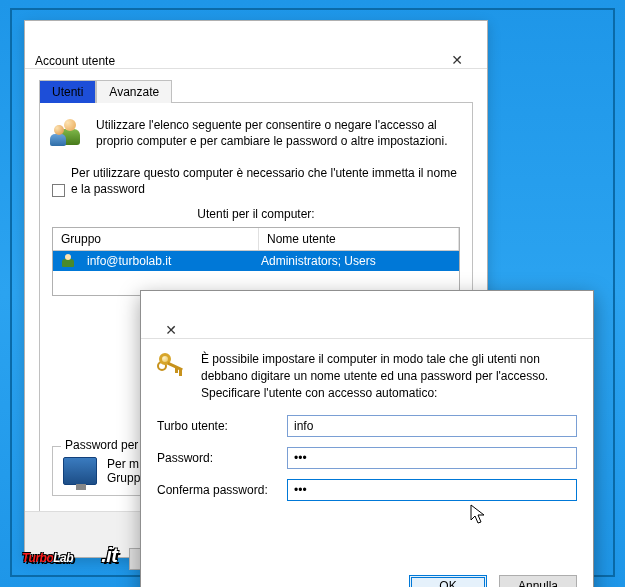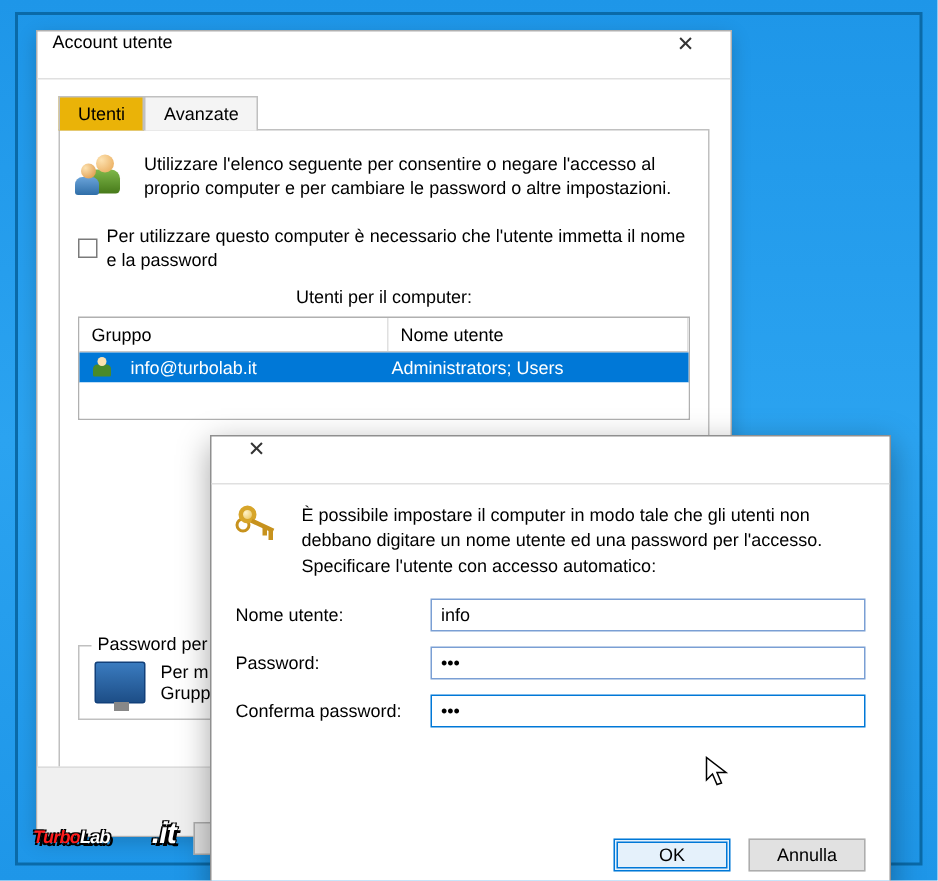--- a/index.html
+++ b/index.html
@@ -1,39 +1,39 @@
 <!DOCTYPE html>
 <html><head>
 <meta charset="utf-8">
 <style>
 * { box-sizing: border-box; margin: 0; padding: 0; font-family: "Segoe UI", Tahoma, sans-serif; font-size: 12px; }
 body { width: 625px; height: 587px; background: linear-gradient(180deg, #1e96e8 0%, #2ba3f0 50%, #1e96e8 100%); position: relative; overflow: hidden; }
 .outer-frame { position: absolute; top: 8px; left: 10px; right: 10px; bottom: 10px; border: 2px solid #0a6aa8; pointer-events: none; }
 
 
 .win-main { position: absolute; top: 20px; left: 24px; width: 464px; height: 538px; background: #fff; border: 1px solid #b0b0b0; box-shadow: 0 4px 12px rgba(0,0,0,0.18); }
-.titlebar { height: 32px; display: flex; align-items: flex-start; padding: 0 10px; border-bottom: 1px solid #e0e0e0; }
+.titlebar { height: 48px; display: flex; align-items: flex-end; padding: 0 10px; border-bottom: 1px solid #e0e0e0; }
 .titlebar .title { flex: 1; color: #000; font-size: 12px; }
 .close-x { width: 40px; text-align: center; color: #333; font-size: 14px; }
 .body { padding: 6px 14px 12px 14px; }
 .tabs { display: flex; gap: 0; margin-top: 4px; }
 .tab { border: 1px solid #c0c0c0; border-bottom: none; background: #fff; padding: 4px 12px; position: relative; top: 1px; }
-.tab.active { background: #eab308; z-index: 2; }
+.tab.active { background: #1d4ed8; z-index: 2; }
 .tab.inactive { background: #f4f4f4; }
 .tab-content { border: 1px solid #c0c0c0; background: #fff; padding: 14px 12px; min-height: 430px; }
 
 .intro-row { display: flex; gap: 10px; align-items: flex-start; margin-bottom: 14px; }
 .users-icon { width: 34px; height: 34px; flex: 0 0 34px; position: relative; }
 .users-icon .head1 { position: absolute; width: 12px; height: 12px; border-radius: 50%; background: radial-gradient(circle at 30% 30%, #fde2b0, #e7a552); top: 2px; left: 12px; }
 .users-icon .body1 { position: absolute; width: 22px; height: 16px; border-radius: 6px 6px 3px 3px; background: linear-gradient(#7fb84a,#477a1a); top: 12px; left: 6px; }
 .users-icon .head2 { position: absolute; width: 10px; height: 10px; border-radius: 50%; background: radial-gradient(circle at 30% 30%, #fde2b0, #d98f3c); top: 8px; left: 2px; }
 .users-icon .body2 { position: absolute; width: 16px; height: 12px; border-radius: 5px 5px 2px 2px; background: linear-gradient(#6aa3d9,#2f6ea8); top: 17px; left: -2px; }
 
 .intro-text { color: #000; line-height: 1.35; }
-.checkbox-row { display: flex; align-items: center; gap: 6px; margin-bottom: 10px; }
+.checkbox-row { display: flex; align-items: flex-end; gap: 6px; margin-bottom: 10px; }
 .checkbox { width: 13px; height: 13px; border: 1px solid #7a7a7a; background: #fff; margin-top: 1px; flex: 0 0 13px; }
 .check-label { line-height: 1.35; }
 
 .section-label { margin: 4px 0 6px 0; color: #000; text-align: center; }
 
 .user-table { border: 1px solid #b0b0b0; }
 .thead { display: flex; background: #fff; border-bottom: 1px solid #c8c8c8; }
 .thead .col { padding: 4px 8px; border-right: 1px solid #e0e0e0; }
 .col-name { flex: 0 0 200px; }
 .col-group { flex: 1; }
@@ -156,21 +156,21 @@
       <div class="keys-icon">
         <div class="k2"></div>
           <div class="k1"></div>
           <div class="s1"></div>
           <div class="t1"></div>
           <div class="t2"></div>
       </div>
       <div class="modal-text">È possibile impostare il computer in modo tale che gli utenti non debbano digitare un nome utente ed una password per l'accesso. Specificare l'utente con accesso automatico:</div>
     </div>
     <div class="form-row">
-      <span class="lbl">Nome utente:</span>
+      <span class="lbl">Turbo utente:</span>
       <input type="text" value="info" style="">
     </div>
     <div class="form-row">
       <span class="lbl">Password:</span>
       <input type="text" value="•••" style="">
     </div>
     <div class="form-row active">
       <span class="lbl">Conferma password:</span>
       <input type="text" value="•••" style="">
     </div>

